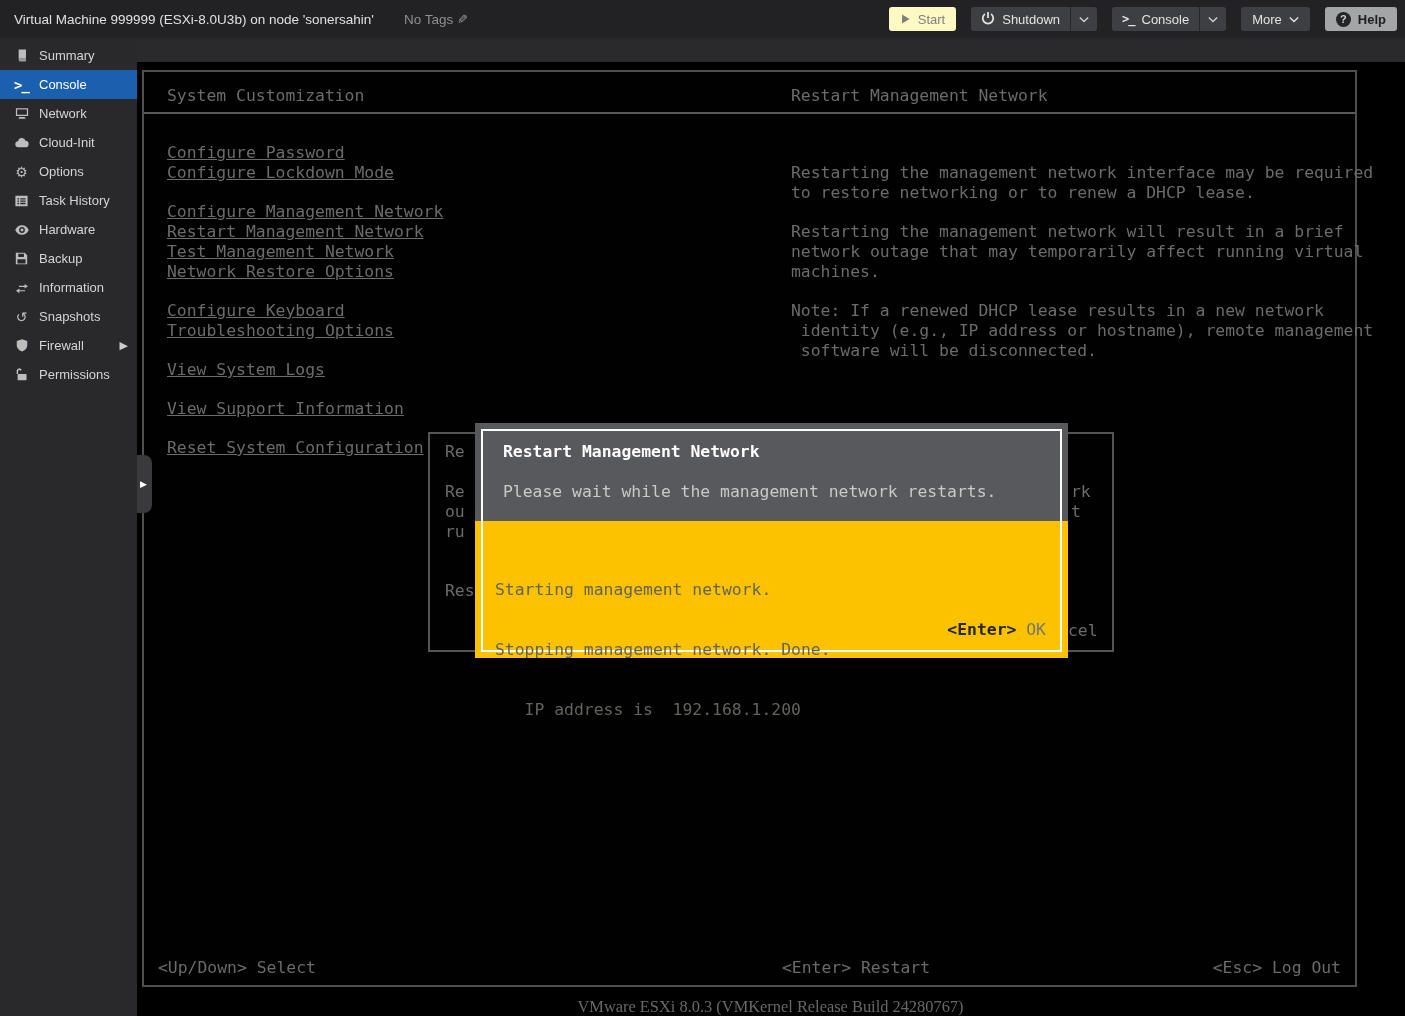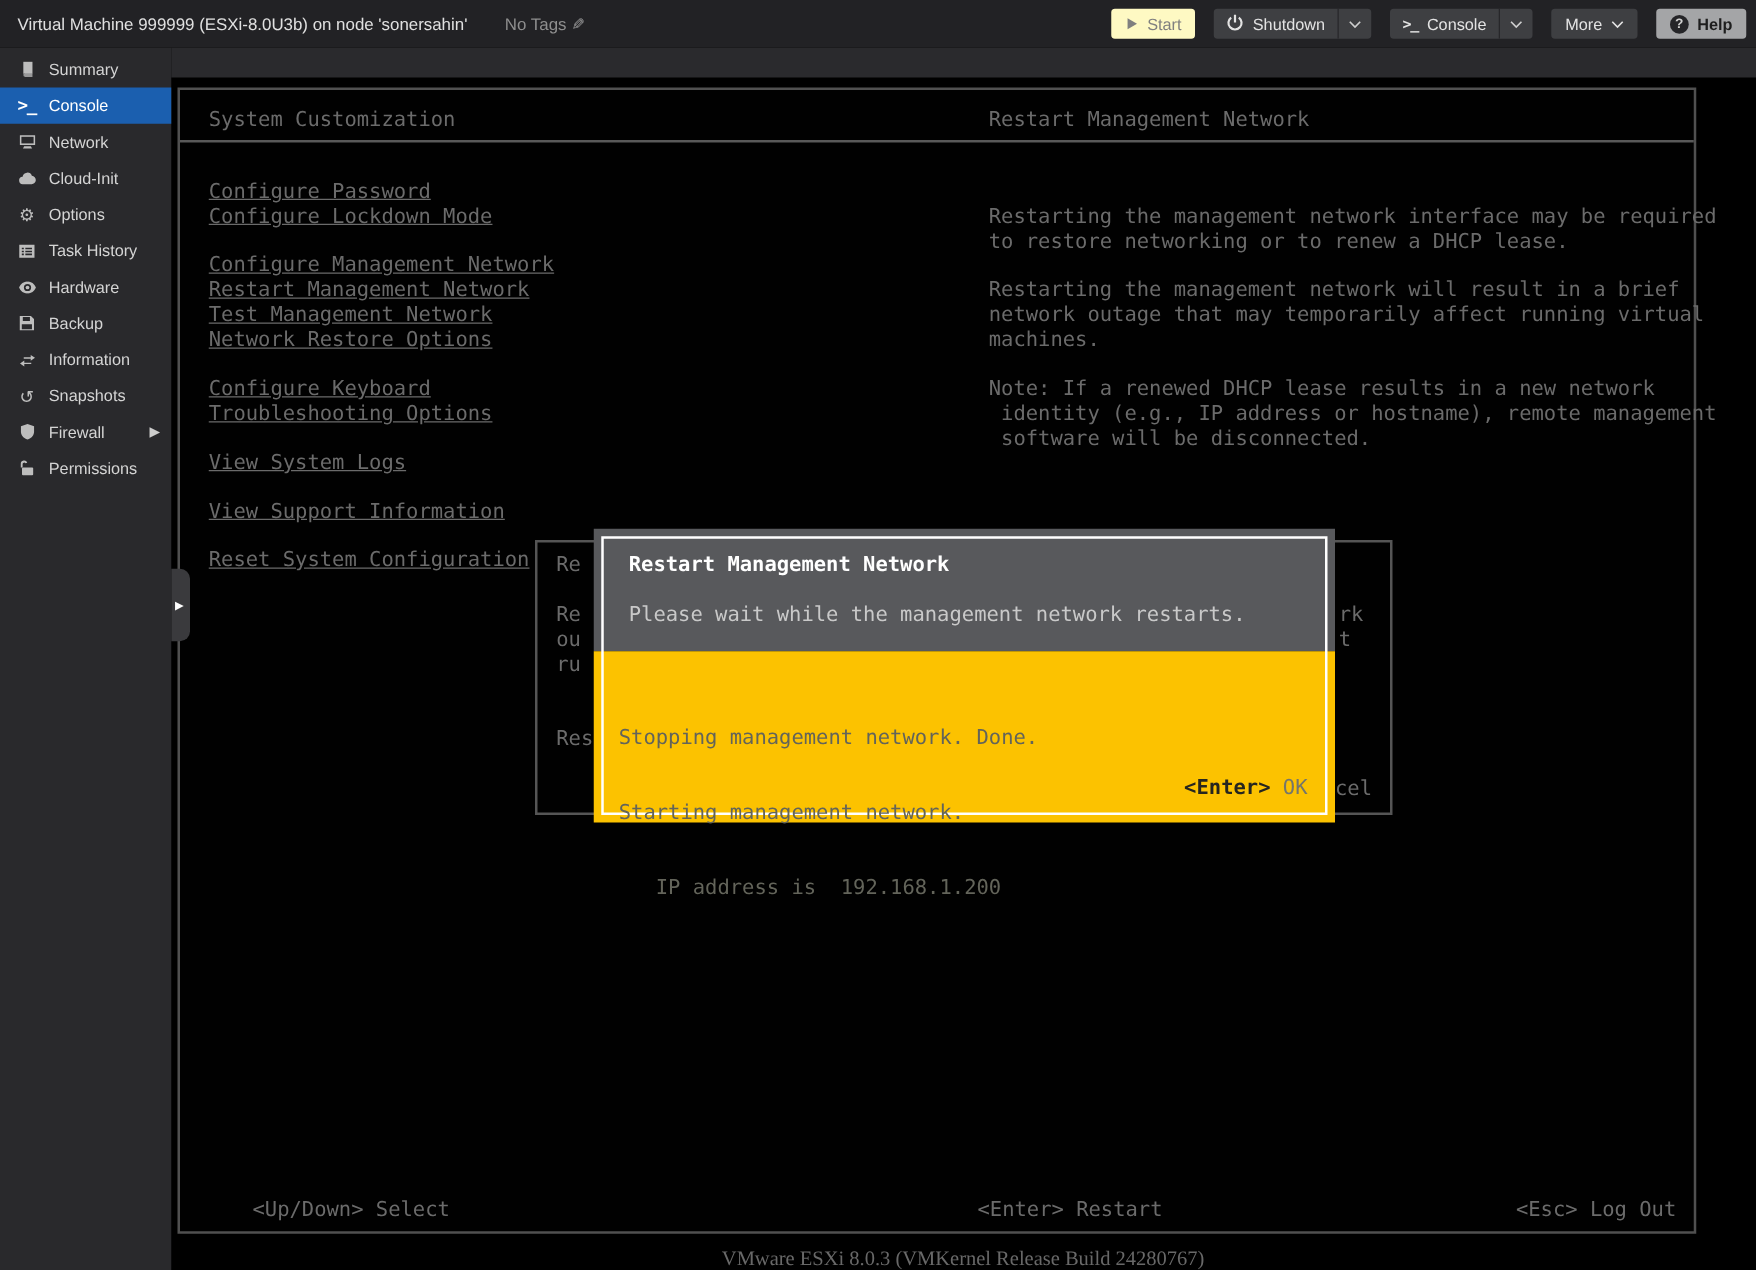--- a/index.html
+++ b/index.html
@@ -35,21 +35,21 @@
   .strip { position:absolute; left:0; top:0; width:100%; height:24px; background:#2a2a2d; }
   .dcui { position:absolute; left:5px; top:32px; width:1215px; height:917px; border:2px solid #505050; background:#010101;
           font-family:"DejaVu Sans Mono",monospace; font-size:16.4px; line-height:20px; color:#6b6b6b; white-space:pre; }
   .dcui-title-left  { position:absolute; left:23px;  top:14px; }
   .dcui-title-right { position:absolute; left:647px; top:14px; }
   .dcui-rule { position:absolute; left:0; right:0; top:40px; height:2px; background:#595959; }
   .dcui-menu { position:absolute; left:23px; top:71px; }
   .menu-group { margin-bottom:19px;text-decoration:underline; }
   .dcui-paras { position:absolute; left:647px; top:71px;margin-top:20px; }
   .para { margin-bottom:19px; }
-  .hint-left   { position:absolute; left:14px;  top:886px;margin-left:44px; }
+  .hint-left   { position:absolute; left:14px;  top:886px; }
   .hint-center { position:absolute; left:638px; top:886px; }
   .hint-right  { position:absolute; right:14px; top:886px; }
 
   
   .bg-dialog { position:absolute; left:284px; top:360px; width:686px; height:220px; border:2px solid #555; background:#010101; }
   .frag { position:absolute; color:#6b6b6b; }
   .frag.f-title { left:15px; top:8px; }
   .frag.f-l1 { left:15px; top:48px; }
   .frag.f-l2 { left:15px; top:68px; }
   .frag.f-l3 { left:15px; top:88px; }
@@ -251,22 +251,22 @@
     </div>
 
     
     <div class="fg-dialog">
       <div class="fg-head"></div>
       <div class="fg-body"></div>
       <div class="fg-border"></div>
       <div class="fg-title">Restart Management Network</div>
       <div class="fg-msg">Please wait while the management network restarts.</div>
       <div class="fg-log">
+        <div>Starting management network.</div>
         <div>Stopping management network. Done.</div>
-        <div>Starting management network.</div>
         <div>   IP address is  192.168.1.200</div>
       </div>
       <div class="fg-keys"><span class="key">&lt;Enter&gt;</span><span class="act"> </span><span class="act">OK</span></div>
     </div>
 
     <div class="hint-left">&lt;Up/Down&gt; Select</div>
     <div class="hint-center">&lt;Enter&gt; Restart</div>
     <div class="hint-right">&lt;Esc&gt; Log Out</div>
   </div>
 

